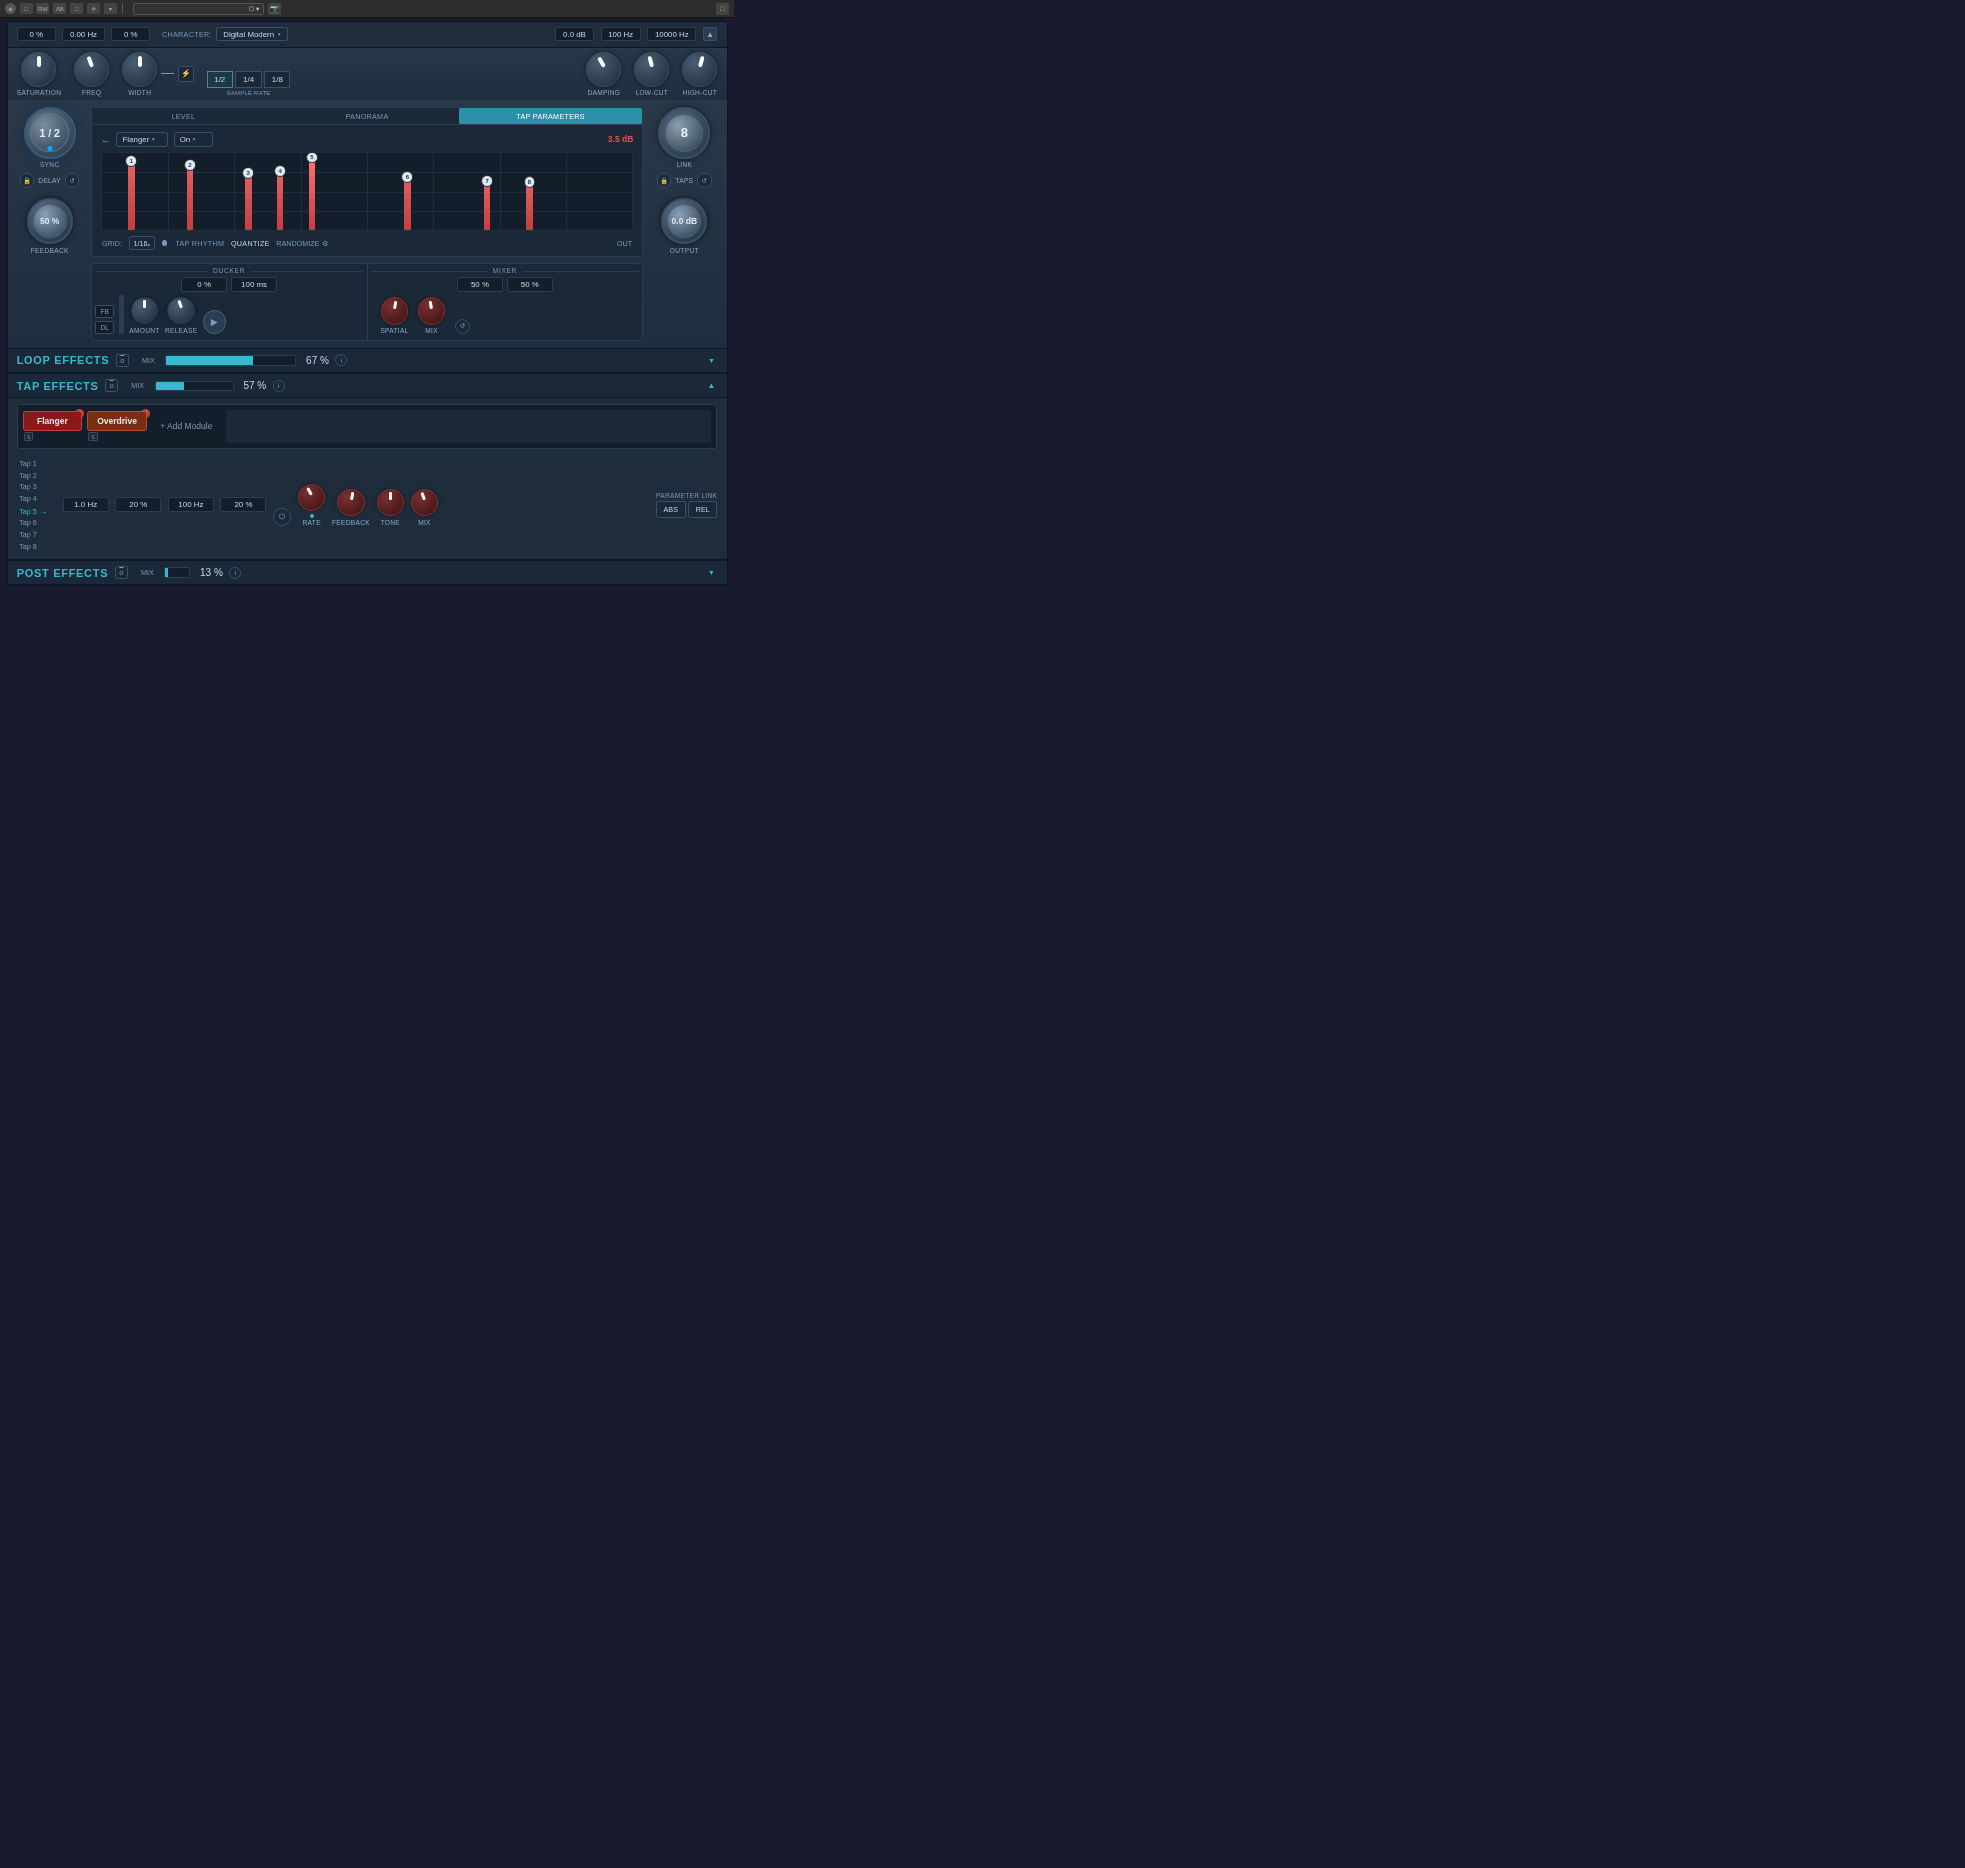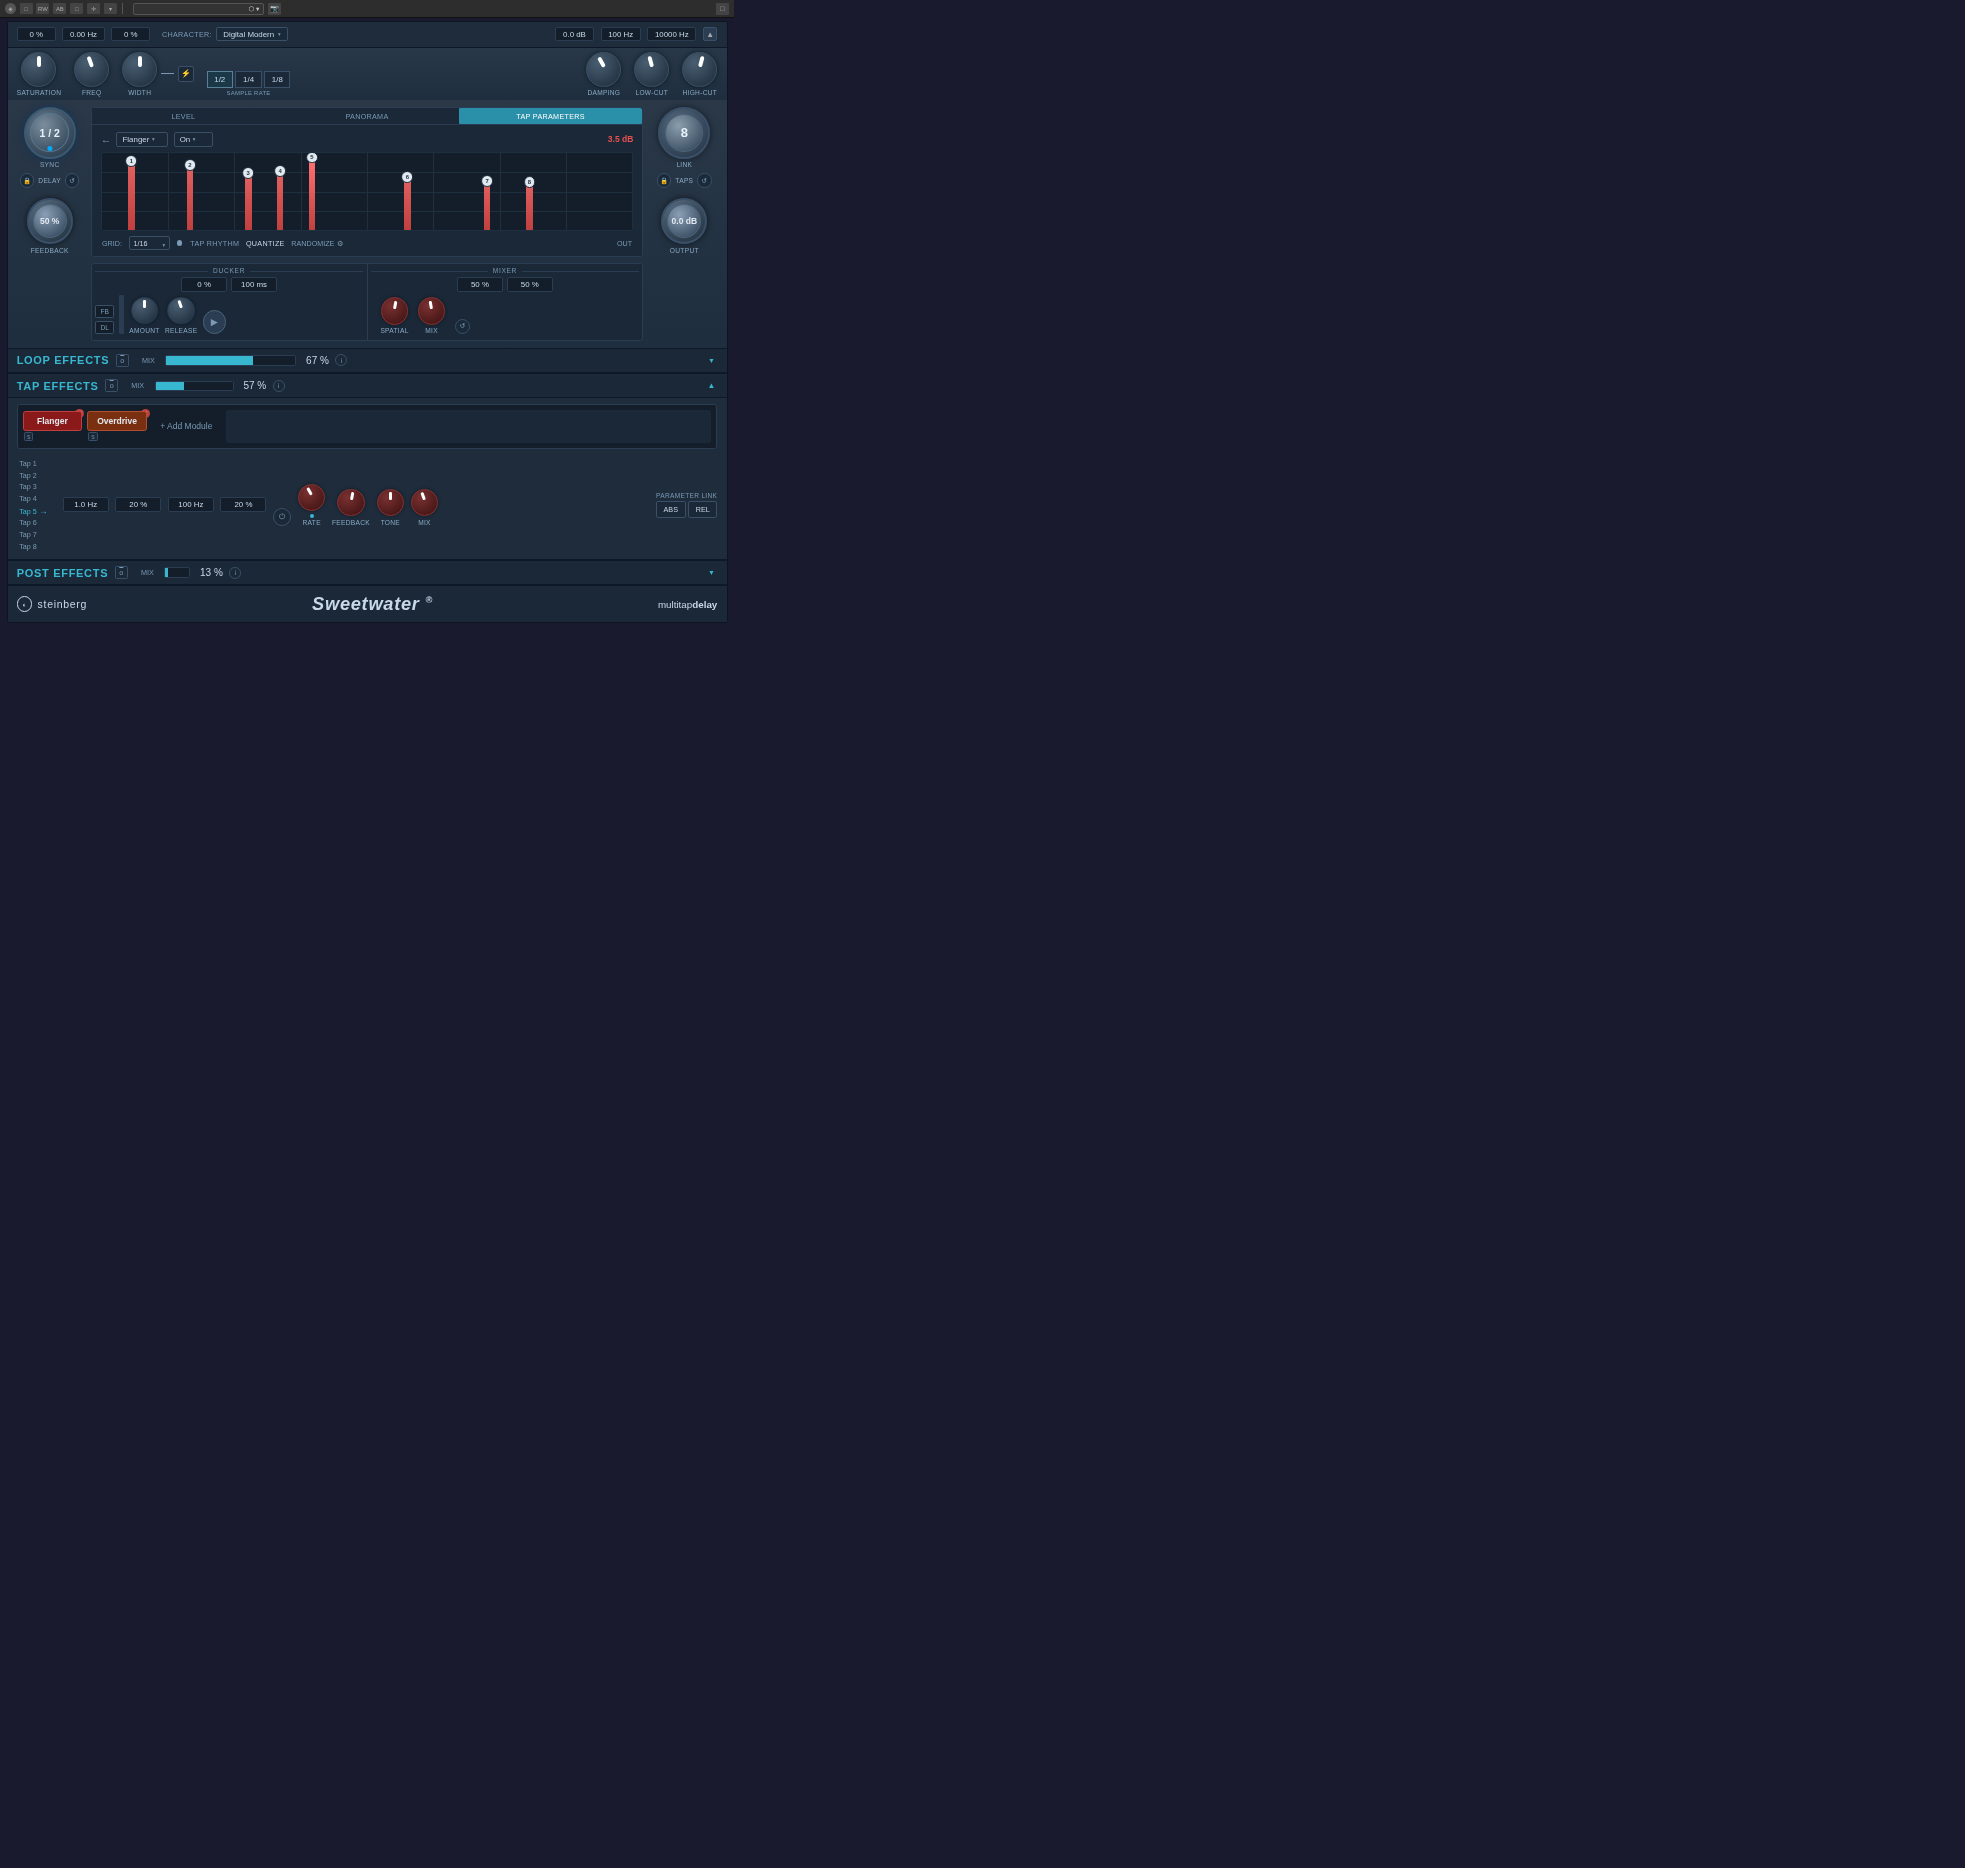--- a/index.html
+++ b/index.html
@@ -360,21 +360,21 @@
       font-size: 7.2px;
       color: #7a9ab5;
     }
     .grid-dropdown {
       background: #1a2838;
       border: 0.7px solid #3a5068;
       border-radius: 2px;
       padding: 1.3px 3.9px;
       font-size: 7.2px;
       color: #c8d8e8;
-      display: flex; align-items: flex-end; gap: 15px;
+      display: flex; align-items: flex-end; gap: 0;
       cursor: pointer;
     }
     .tap-rhythm-dot {
       width: 5.2px; height: 5.2px;
       background: #7a9ab5;
       border-radius: 50%;
       display: inline-block;
       margin-right: 2px;
     }
     .grid-btn {
@@ -1184,28 +1184,15 @@
     <div class="overline-icon" style="font-size:7.2px;text-decoration:overline;">o</div>
     <span class="section-mix-label">MIX</span>
     <div class="mix-bar-container" style="max-width:26px;">
       <div class="mix-bar" style="width:13%;"></div>
     </div>
     <span class="mix-percent">13 %</span>
     <div class="info-btn">ℹ</div>
     <div class="section-expand-btn">▾</div>
   </div>
 
-  <div class="footer">
-    <div class="steinberg-logo">
-      <div class="steinberg-circle">◐</div>
-      <span class="steinberg-text">steinberg</span>
-    </div>
-    <div class="sweetwater-text">
-      <span>Sweetwater</span>
-      <sup style="font-size:9.2px;">®</sup>
-    </div>
-    <div class="multitap-logo">
-      <span>multitap</span><span class="multitap-bold">delay</span>
-    </div>
-  </div>
 
 </div>
 
 
 </body></html>

